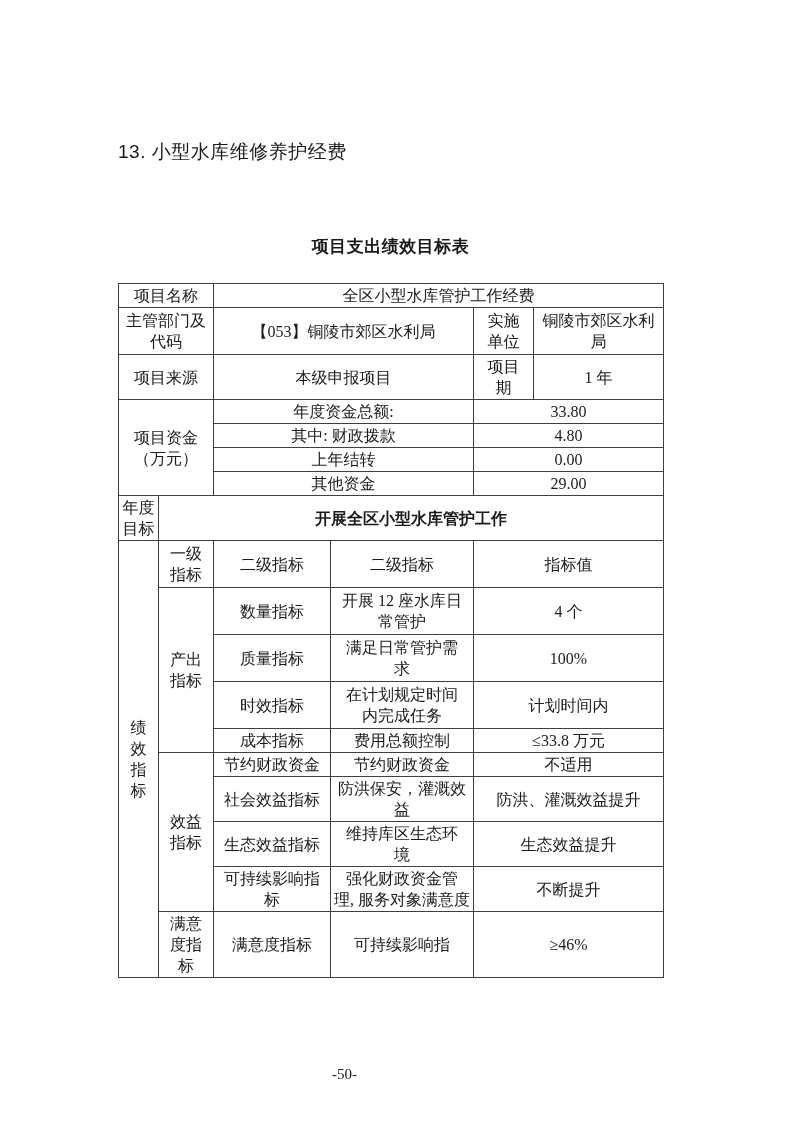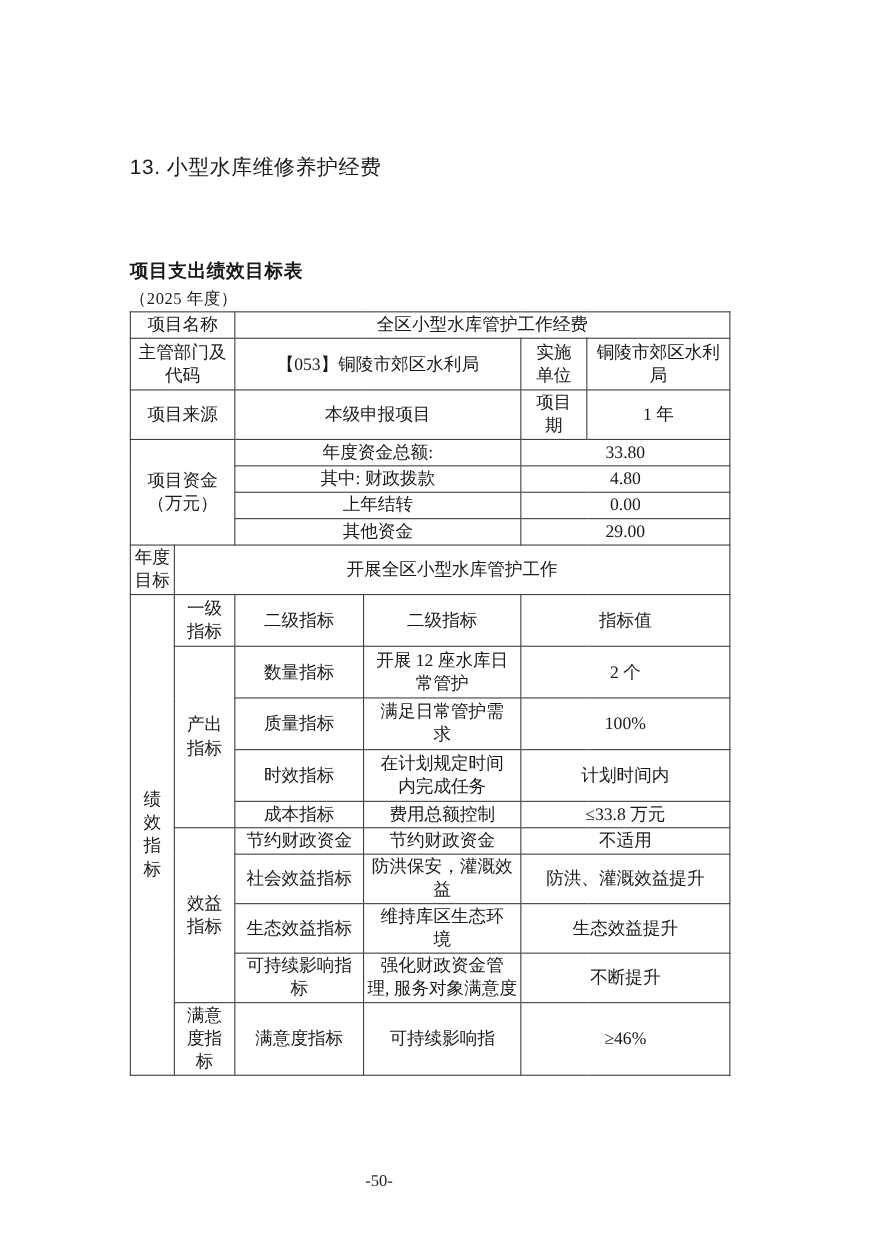--- a/index.html
+++ b/index.html
@@ -8,21 +8,21 @@
     font-family:"Liberation Serif","DejaVu Serif",serif;
     color:#1a1a1a;
     -webkit-font-smoothing:antialiased;
   }
   .heading{
     position:absolute;left:118px;top:100px;
     font-family:"Liberation Sans","DejaVu Sans",sans-serif;
     font-weight:normal;font-size:19px;letter-spacing:0.5px;margin-top:39px;
   }
   .title-block{
-    position:absolute;left:118px;top:235px;width:545px;text-align:left;
+    position:absolute;left:118px;top:235px;width:545px;text-align:center;
   }
   .table-title{
     font-family:"Liberation Sans","DejaVu Sans",sans-serif;
     font-weight:bold;font-size:17px;letter-spacing:0.5px;
   }
   .table-year{
     font-size:15px;margin-top:4px;letter-spacing:0.5px;
   }
   table.ptt{
     position:absolute;left:118px;top:283px;width:545px;
@@ -38,35 +38,34 @@
   }
   tr.h20 td{height:20px;}
   tr.h40 td{height:40px;}
   tr.h42 td{height:42px;}
   tr.h44 td{height:44px;}
   tr.h54 td{height:54px;font-family:Liberation Serif, serif;}
   td.ind1{text-align:left;padding-left:13px;}
   td.ind2{text-align:left;padding-left:28px;}
   td.ind3{text-align:left;padding-left:77px;}
   td.num-r{text-align:right;padding-right:5px;}
-  td.goal{text-align:left;padding-left:6px;}
+  td.goal{text-align:left;padding-left:6px;font-weight:bold;}
   td.vert{line-height:27px;letter-spacing:0;}
   .footer{
     position:absolute;left:0;top:1066px;width:689px;text-align:center;
     font-size:15px;
   }
 </style>
 </head>
 <body>
 
 <div class="heading">13. 小型水库维修养护经费</div>
 
 <div class="title-block">
   <div class="table-title">项目支出绩效目标表</div>
-  <div class="table-year">（2025 年度）</div>
 </div>
 
 <table class="ptt">
   <colgroup>
     <col style="width:40px">
       <col style="width:55px">
       <col style="width:117px">
     <col style="width:143px">
       <col style="width:60px">
       <col style="width:130px">
@@ -125,21 +124,21 @@
       <td>二级指标</td>
       <td>二级指标</td>
       <td colspan="2">指标值</td>
     </tr>
     <tr class="h44">
       <td rowspan="4">产出
 指标</td>
       <td>数量指标</td>
       <td>开展 12 座水库日
 常管护</td>
-      <td colspan="2">2 个</td>
+      <td colspan="2">4 个</td>
     </tr>
     <tr class="h44">
       <td>质量指标</td>
       <td>满足日常管护需
 求</td>
       <td colspan="2">100%</td>
     </tr>
     <tr class="h44">
       <td>时效指标</td>
       <td>在计划规定时间

